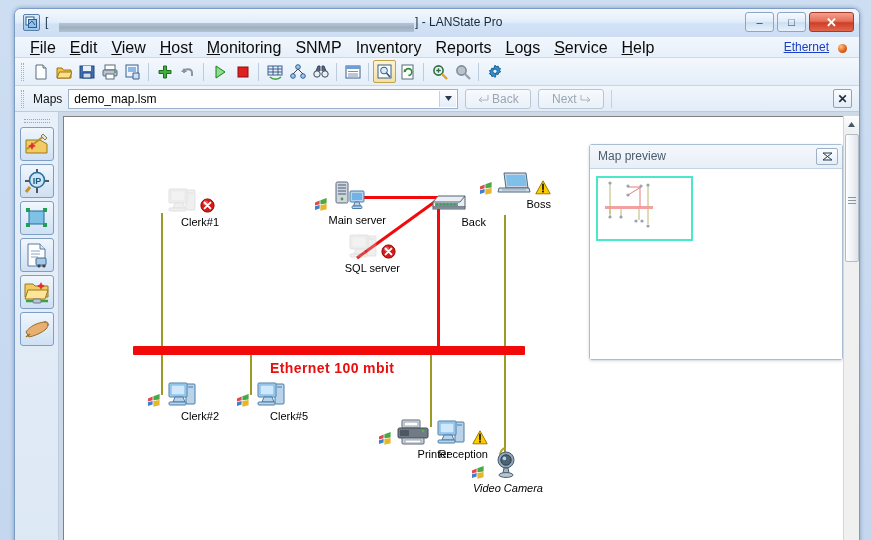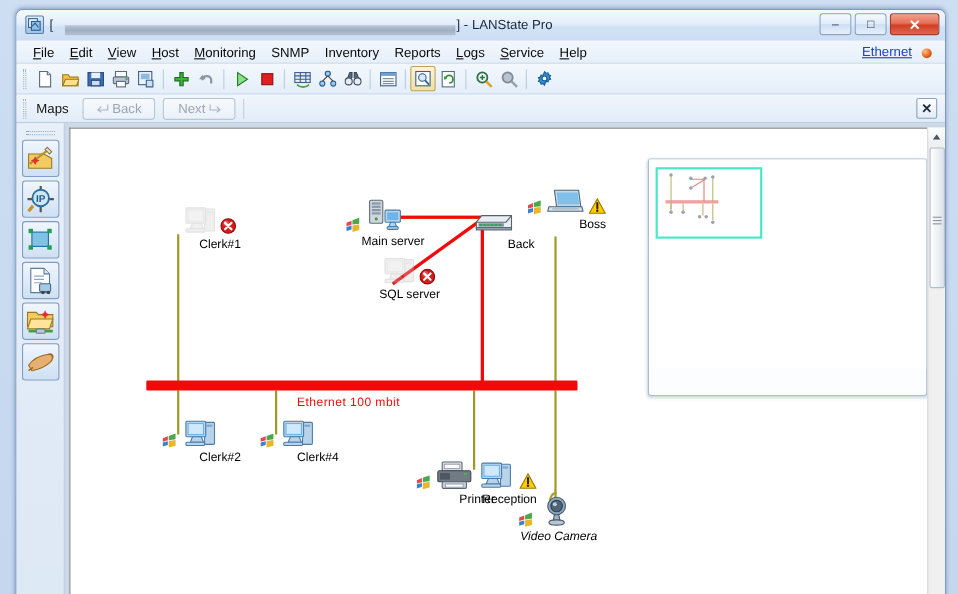--- a/index.html
+++ b/index.html
@@ -84,21 +84,21 @@
   .winbtn.close .glyph { color: #fff; font-size: 13px; font-weight: bold; }
 
   
   .menubar {
     position: absolute; left: 0; top: 28px; right: 0; height: 21px;
     background: linear-gradient(to bottom, #f2f7fd, #e6eff9);
     border-bottom: 1px solid #cbd9ea;
   }
   .menu-items { display: flex; align-items: center; height: 21px; padding-left: 8px; }
   .menu-item {
-    padding: 2px 7px; font-size: 12px; color: #0a0a0a;
+    padding: 2px 7px; font-size: 16px; color: #0a0a0a;
     cursor: default; white-space: nowrap;
   }
   .menu-item u { text-decoration: underline; }
   .feedback-link {
     position: absolute; right: 30px; top: 3px;
     font-size: 12px; color: #1a3fc4;
     text-decoration: underline; cursor: pointer;
   }
   .feedback-dot {
     position: absolute; right: 12px; top: 7px;
@@ -243,21 +243,21 @@
 
   
   .bus {
     position: absolute;
     background: #f20a0a;
     height: 9px;
     border-radius: 1px;
   }
   .bus-label {
     position: absolute;
-    font-size: 11px; font-weight: normal; color: #e80f0f;
+    font-size: 14px; font-weight: bold; color: #e80f0f;
     letter-spacing: .4px;
     white-space: nowrap;
   }
   .link {
     position: absolute;
     background: #9c9a25;
   }
   .link.red { background: #f20a0a; }
 
   .node {
@@ -531,20 +531,28 @@
                 <circle cx="8" cy="7.3" r="2.2" fill="#eaf4fb" stroke="#1b5e8e"></circle>
               </svg>
             </span>
           </div>
         </div>
     </div>
 
     <div class="mapsbar">
       <div class="tb-grip"></div>
       <span class="maps-label">Maps</span>
+      <div class="maps-combo">
+        <span class="val">demo_map.lsm</span>
+        <span class="arrow">
+          <svg width="7" height="5" viewBox="0 0 7 5">
+              <path d="M0 0 L7 0 L3.5 5 Z" fill="#2a3a4c"></path>
+            </svg>
+        </span>
+      </div>
       <div class="nav-btn">
         <svg width="11" height="9" viewBox="0 0 11 9">
           <path d="M10 1 L10 6 L2 6" stroke="#a8b3c0" fill="none"></path>
           <path d="M4 3 L1 6 L4 8" stroke="#a8b3c0" fill="none"></path>
         </svg>
         <span>Back</span>
       </div>
       <div class="nav-btn">
         <span>Next</span>
         <svg width="11" height="9" viewBox="0 0 11 9">
@@ -792,21 +800,21 @@
                     <rect x="4" y="23" width="17" height="3" rx="1" fill="#b9d4ea" stroke="#4a7ca8"></rect>
                   </svg>
                 </span>
                 <span class="badge" style="left: 2px; bottom: 2px; width: 14px; height: 13px;"><svg width="14" height="13" viewBox="0 0 14 13">
                     <path d="M1 4.5 L5.6 2.6 L5.6 6.3 L1 7.6 Z" fill="#e04a4a"></path>
                     <path d="M6.4 2.3 L12.6 0 L12.6 5.4 L6.4 6.2 Z" fill="#4aa84a"></path>
                     <path d="M1 8.3 L5.6 7.1 L5.6 10.6 L1 12 Z" fill="#3f7fd0"></path>
                     <path d="M6.4 6.9 L12.6 6.1 L12.6 11.2 L6.4 12.8 Z" fill="#e8b62a"></path>
                   </svg></span>
               </div>
-              <div class="label">Clerk#4</div>
+              <div class="label">Clerk#5</div>
             </div>
             <div class="node" style="left: 312px; top: 294px;">
               <div class="art">
                 <span style="display: flex; opacity: 1;">
                   <svg width="34" height="28" viewBox="0 0 34 28">
                     <rect x="6" y="1" width="18" height="8" rx="1" fill="#dfe6ec" stroke="#5a6672"></rect>
                     <rect x="8" y="3" width="14" height="4" fill="#fff" stroke="#98a4b0"></rect>
                     <rect x="2" y="9" width="30" height="10" rx="1.5" fill="#707b86" stroke="#3f4a55"></rect>
                     <rect x="4" y="11" width="9" height="6" fill="#4d5761"></rect>
                     <circle cx="27" cy="12" r="1.3" fill="#3fc03f"></circle>
@@ -860,20 +868,29 @@
                     <path d="M6.4 2.3 L12.6 0 L12.6 5.4 L6.4 6.2 Z" fill="#4aa84a"></path>
                     <path d="M1 8.3 L5.6 7.1 L5.6 10.6 L1 12 Z" fill="#3f7fd0"></path>
                     <path d="M6.4 6.9 L12.6 6.1 L12.6 11.2 L6.4 12.8 Z" fill="#e8b62a"></path>
                   </svg></span>
               </div>
               <div class="label">Video Camera</div>
             </div>
           </div>
 
         <div class="preview">
+          <div class="preview-head">
+            <div class="preview-title">Map preview</div>
+            <div class="preview-close">
+              <svg width="11" height="9" viewBox="0 0 11 9">
+                <path d="M1 1 L10 8 M10 1 L1 8" stroke="#2b3a4a" fill="none"></path>
+                <path d="M1 1 L10 1 M1 8 L10 8" stroke="#2b3a4a" fill="none"></path>
+              </svg>
+            </div>
+          </div>
           <div class="preview-body">
             <div class="preview-thumb">
               <svg width="93" height="61" viewBox="0 0 93 61">
                 <rect x="7" y="28" width="48" height="3" fill="#f2a0a0"></rect>
                 <line x1="12" y1="5" x2="12" y2="36" stroke="#b9b86f" stroke-width="1"></line>
                 <line x1="12" y1="31" x2="12" y2="38" stroke="#b9b86f" stroke-width="1"></line>
                 <line x1="23" y1="31" x2="23" y2="38" stroke="#b9b86f" stroke-width="1"></line>
                 <line x1="41" y1="31" x2="41" y2="42" stroke="#b9b86f" stroke-width="1"></line>
                 <line x1="50" y1="31" x2="50" y2="46" stroke="#b9b86f" stroke-width="1"></line>
                 <line x1="50" y1="8" x2="50" y2="29" stroke="#b9b86f" stroke-width="1"></line>

